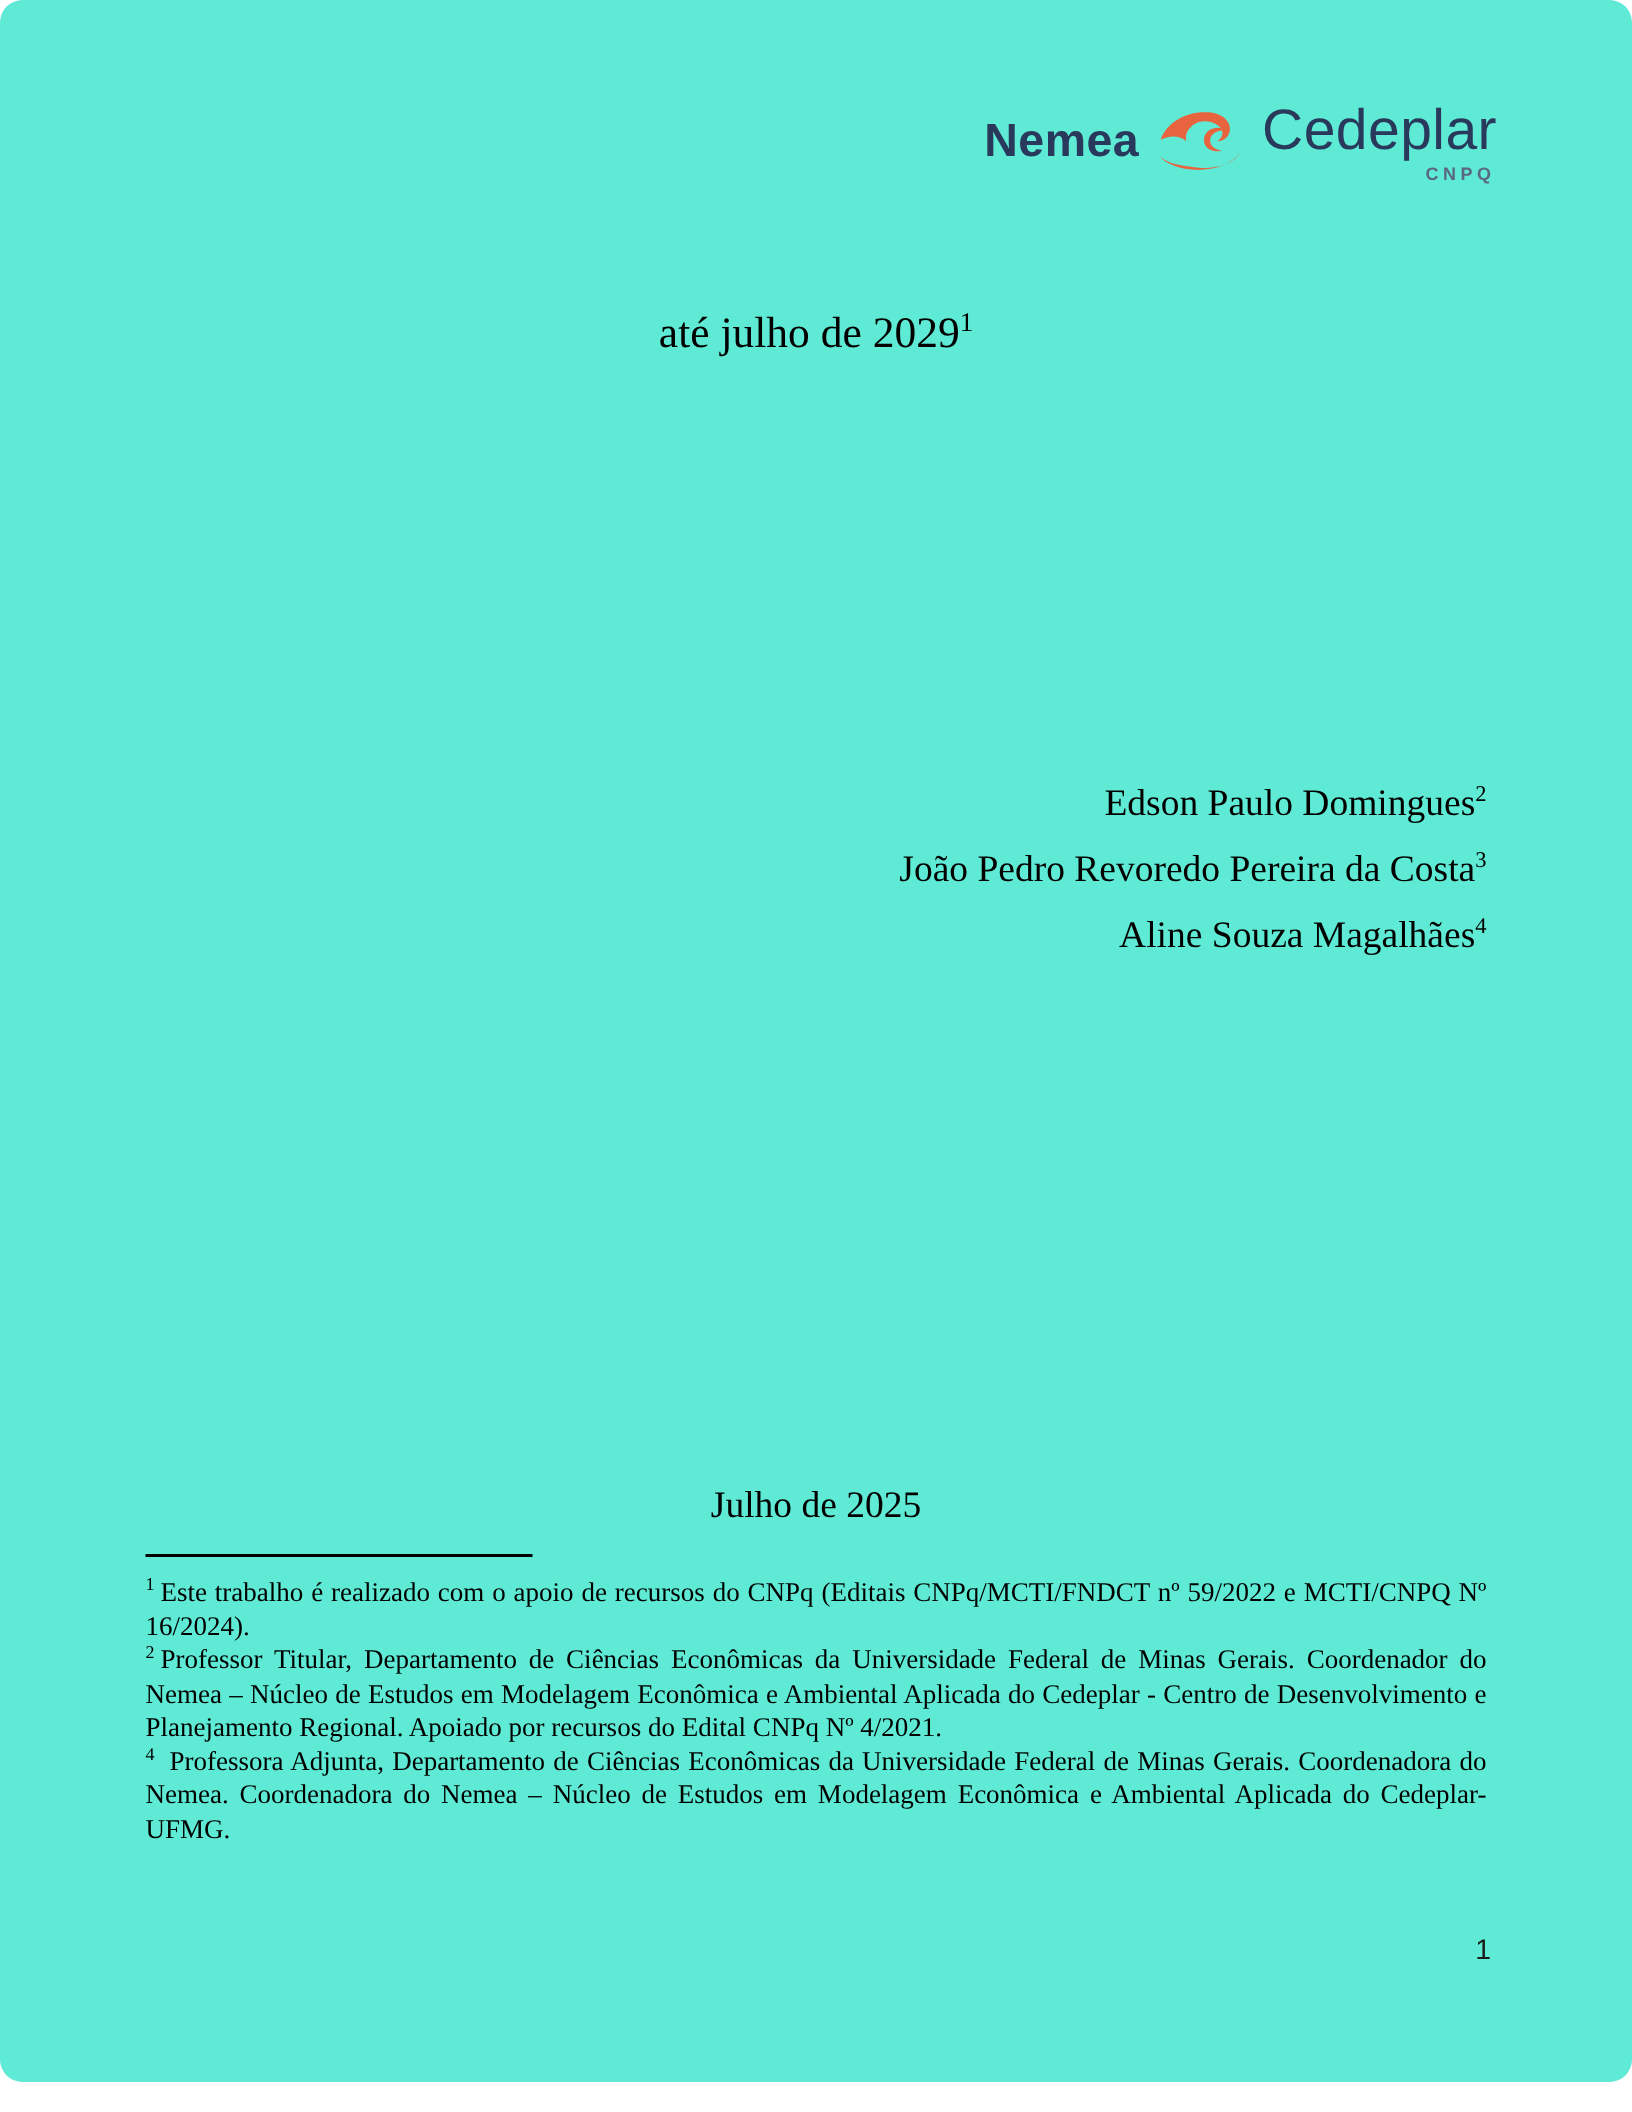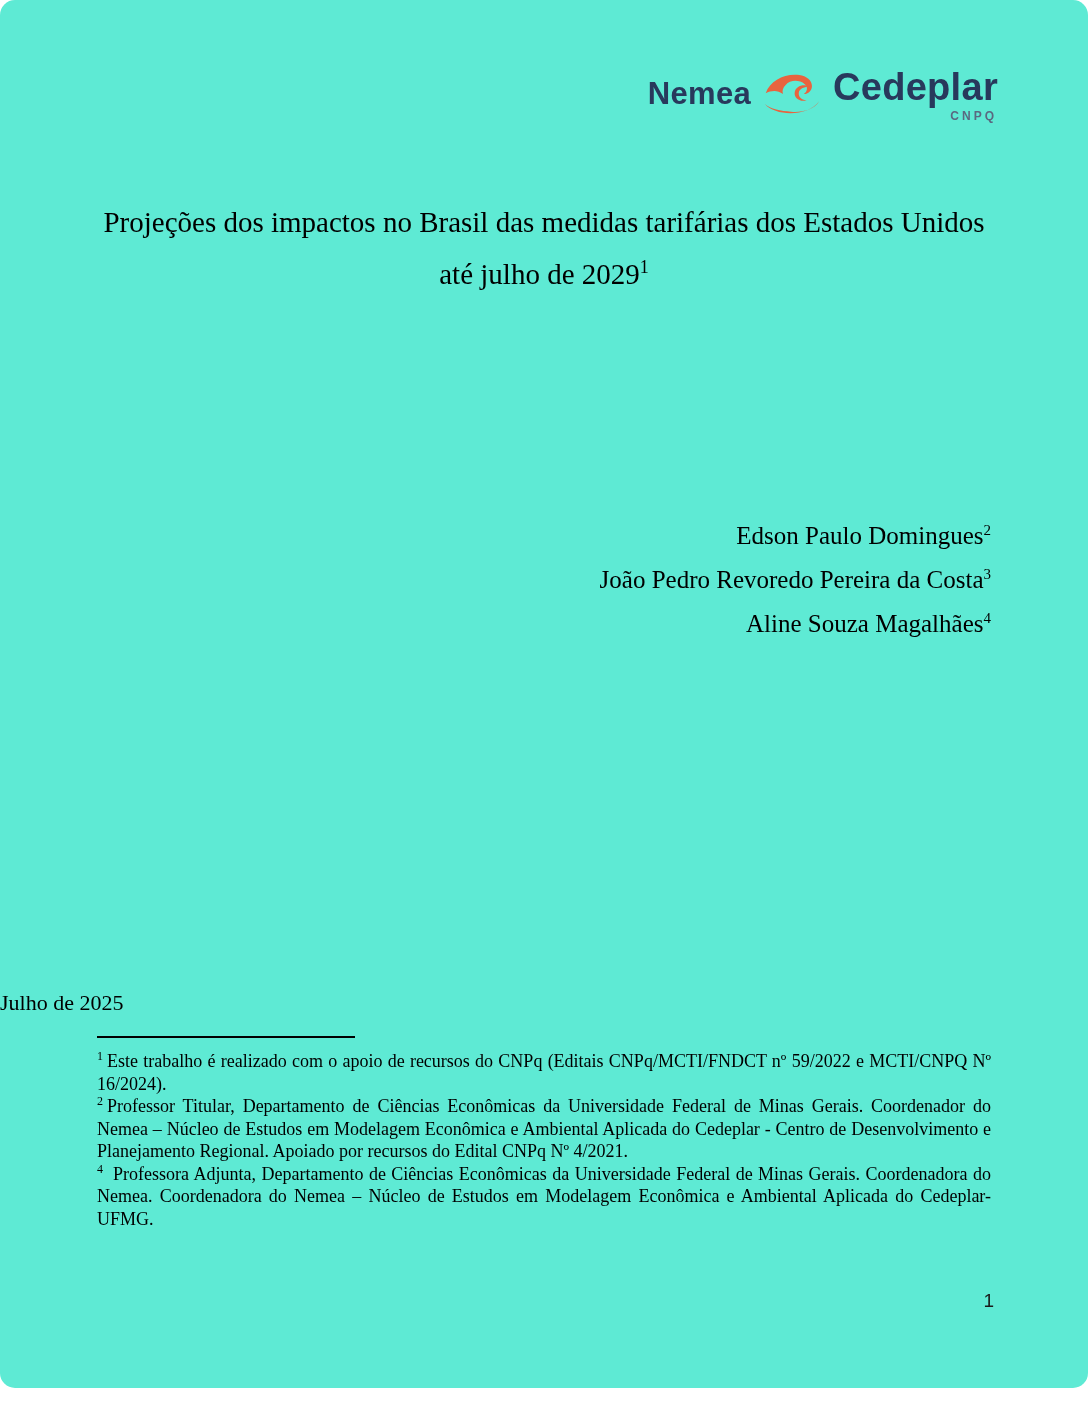--- a/index.html
+++ b/index.html
@@ -43,21 +43,21 @@
     margin-top: 1px;
     flex: none;
   }
   .cedeplar-stack {
     display: flex;
     flex-direction: column;
     align-items: flex-end;
   }
   .cedeplar-wordmark {
     color: var(--brand-navy, #28395C);
-    font-weight: 700;
+    font-weight: 400;
     font-size: 38px;
     line-height: 1.05;
     letter-spacing: 0.3px;
   }
   .ufmg-label {
     color: var(--ufmg-gray, #5A6880);
     font-weight: 700;
     font-size: 12px;
     letter-spacing: 3px;
     margin-top: 1px;
@@ -96,22 +96,22 @@
     font-size: 15px;
     line-height: 0;
   }
 
   
   .date-line {
     position: absolute;
     top: 990px;
     left: 0;
     width: 100%;
-    text-align: left;
-    font-size: 22px;
+    text-align: center;
+    font-size: 25px;
   }
 
   
   .footnotes-block {
     position: absolute;
     top: 1036px;
     left: 97px;
     width: 894px;
     font-size: 18px;
     line-height: 22.5px;
@@ -158,21 +158,20 @@
       <path fill="var(--logo-orange, #E8643F)" d="M2 38 C14 52, 50 52, 62 35 C56 45, 42 47.5, 31 46.5 C20 45.5, 8 44, 2 38 Z"></path>
     </svg>
     <span class="cedeplar-stack">
       <span class="cedeplar-wordmark">Cedeplar</span>
       <span class="ufmg-label">CNPQ</span>
     </span>
   </div>
 
   <div class="title-block">
     <h1>
-      <div>Projeções dos impactos no Brasil das medidas tarifárias dos Estados Unidos</div>
       <div><span>até julho de 2029</span><sup>1</sup></div>
     </h1>
   </div>
 
   <div class="authors-block">
     <div class="author-line"><span>Edson Paulo Domingues</span><sup>2</sup></div>
     <div class="author-line"><span>João Pedro Revoredo Pereira da Costa</span><sup>3</sup></div>
     <div class="author-line"><span>Aline Souza Magalhães</span><sup>4</sup></div>
   </div>
 

